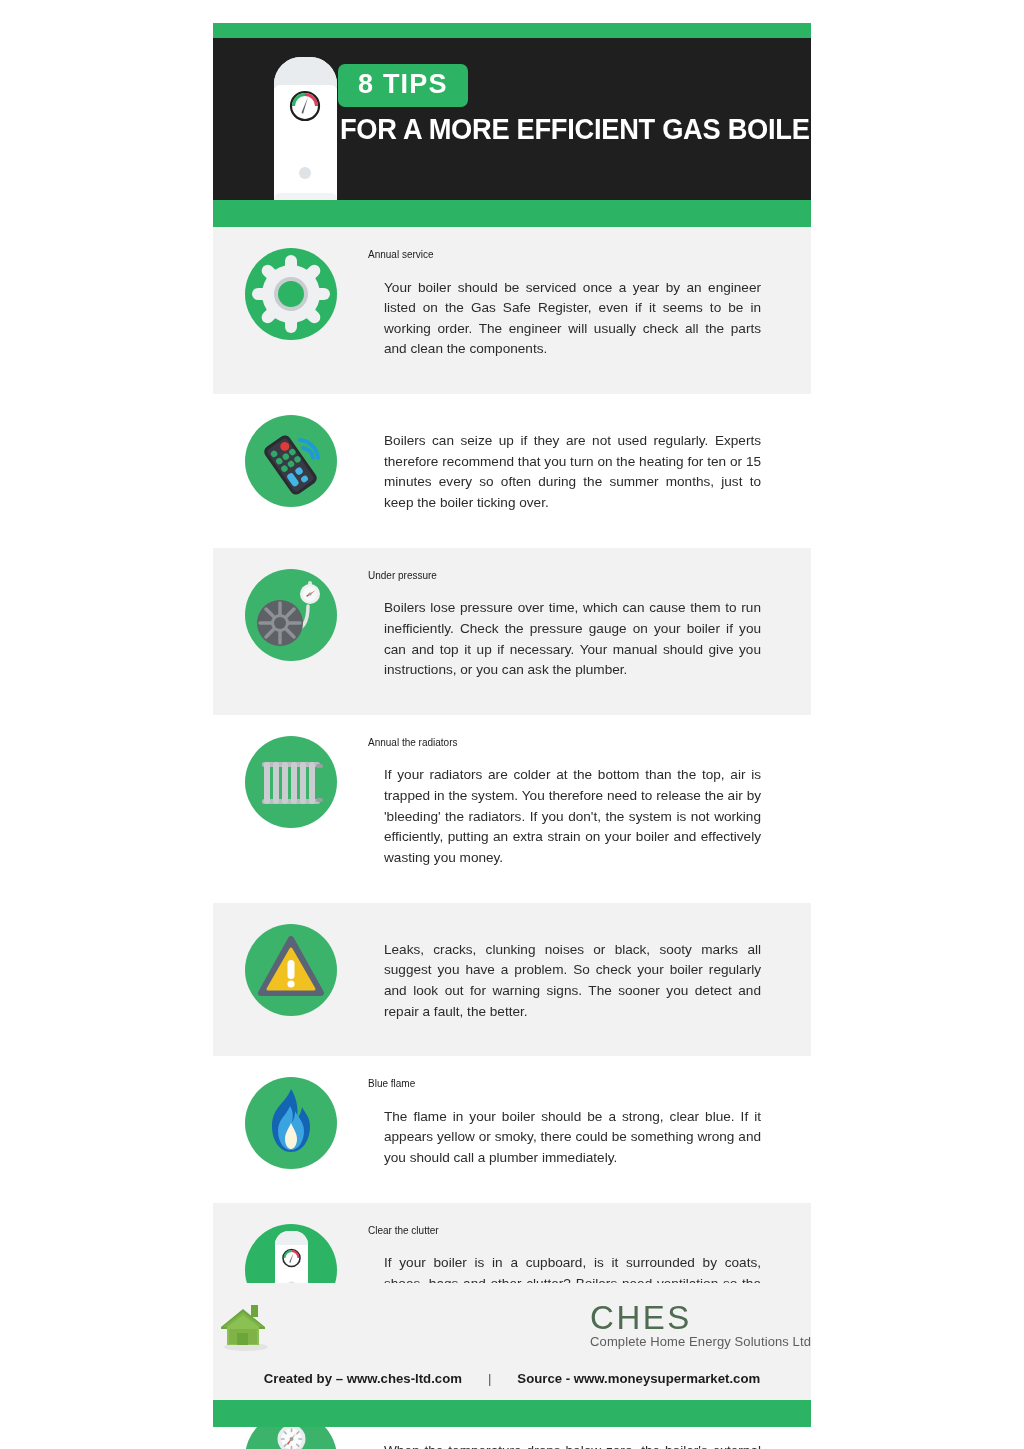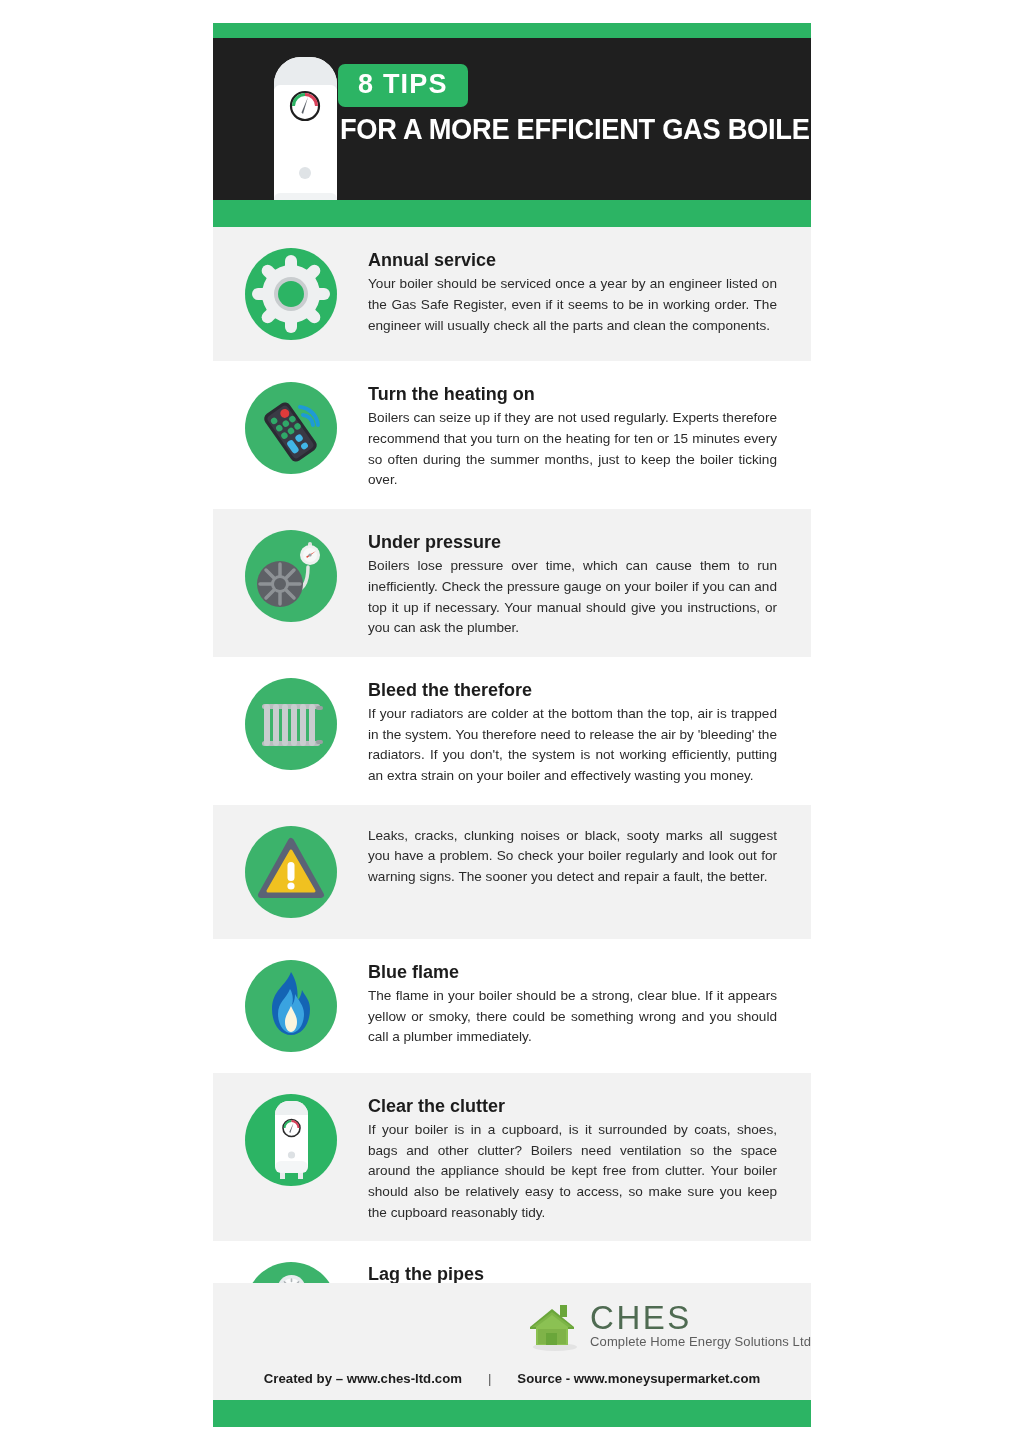--- a/index.html
+++ b/index.html
@@ -63,44 +63,44 @@
     flex:0 0 108px;
     height:98px;
     display:flex;align-items:center;justify-content:center;
   }
   .tip-text{
     flex:1 1 auto;
     padding-left:23px;
     padding-top:3px;
   }
   .tip-title{
-    font-size:18px;
-    font-weight:bold;
+    font-size:10px;
+    font-weight:normal;
     color:#1c1c1c;
     margin:0 0 2px 0;
     line-height:1.35;
   }
   .tip-body{
     font-size:13.6px;
     color:#2b2b2b;
     line-height:1.52;
-    margin:0;
+    margin:16px;
     text-align:justify;
     text-justify:inter-word;
     hyphens:auto;
   }
 
   
   .footer{
     position:absolute;left:213px;top:1283px;width:598px;height:117px;
     background:#f2f2f2;
   }
   .footer-logo{
     position:absolute;left:0;right:0;top:14px;
-    display:flex;align-items:center;justify-content:flex-end;
+    display:flex;align-items:center;justify-content:space-between;
   }
   .logo-mark{width:62px;height:56px;margin-right:6px;}
   .logo-text-block{display:flex;flex-direction:column;justify-content:center;}
   .logo-name{
     font-size:33px;color:#4f6b52;letter-spacing:2.5px;line-height:1;
     font-family:"Liberation Sans","DejaVu Sans",sans-serif;font-weight:300;
   }
   .logo-tag{
     font-size:13px;color:#5d5d5d;letter-spacing:0.1px;
     font-family:"Liberation Sans","DejaVu Sans",sans-serif;
@@ -194,21 +194,20 @@
             <circle cx="41" cy="52" r="3.2" fill="#2fa868"></circle>
             <circle cx="49" cy="52" r="3.2" fill="#2fa868"></circle>
             <circle cx="57" cy="52" r="3.2" fill="#2fa868"></circle>
             <rect x="38" y="59" width="7" height="14" rx="3" fill="#41b6e6"></rect>
             <rect x="48" y="59" width="7" height="7" rx="3" fill="#41b6e6"></rect>
             <rect x="48" y="69" width="7" height="6" rx="3" fill="#41b6e6"></rect>
           </g>
         </svg>
       </div>
       <div class="tip-text">
-        <div class="tip-title">Turn the heating on</div>
         <p class="tip-body">Boilers can seize up if they are not used regularly. Experts therefore recommend that you turn on the heating for ten or 15 minutes every so often during the summer months, just to keep the boiler ticking over.</p>
       </div>
     </div>
 
     <div class="tip-row alt">
       <div class="tip-icon-holder">
         <svg viewBox="0 0 98 98" width="98" height="98">
           <circle cx="49" cy="49" r="46" fill="#3cb36b"></circle>
           <path d="M66 40 C66 58 60 62 52 66" stroke="#e2e6e4" stroke-width="3.5" fill="none" stroke-linecap="round"></path>
           <circle cx="38" cy="57" r="23" fill="#5e6166"></circle>
@@ -252,21 +251,21 @@
             <rect x="40" y="29" width="6" height="42" rx="3"></rect>
             <rect x="49" y="29" width="6" height="42" rx="3"></rect>
             <rect x="58" y="29" width="6" height="42" rx="3"></rect>
             <rect x="67" y="29" width="6" height="42" rx="3"></rect>
           </g>
           <rect x="74" y="31" width="7" height="4" rx="2" fill="#9aa0a2"></rect>
           <rect x="74" y="65" width="7" height="4" rx="2" fill="#9aa0a2"></rect>
         </svg>
       </div>
       <div class="tip-text">
-        <div class="tip-title">Bleed the therefore</div>
+        <div class="tip-title">Annual the radiators</div>
         <p class="tip-body">If your radiators are colder at the bottom than the top, air is trapped in the system. You therefore need to release the air by 'bleeding' the radiators. If you don't, the system is not working efficiently, putting an extra strain on your boiler and effectively wasting you money.</p>
       </div>
     </div>
 
     <div class="tip-row alt">
       <div class="tip-icon-holder">
         <svg viewBox="0 0 98 98" width="98" height="98">
           <circle cx="49" cy="49" r="46" fill="#3cb36b"></circle>
           <path d="M49 18 L79 72 L19 72 Z" fill="#5b6376" stroke="#5b6376" stroke-width="6" stroke-linejoin="round"></path>
           <path d="M49 28 L72 68 L26 68 Z" fill="#f0c120" stroke="#f0c120" stroke-width="3" stroke-linejoin="round"></path>

